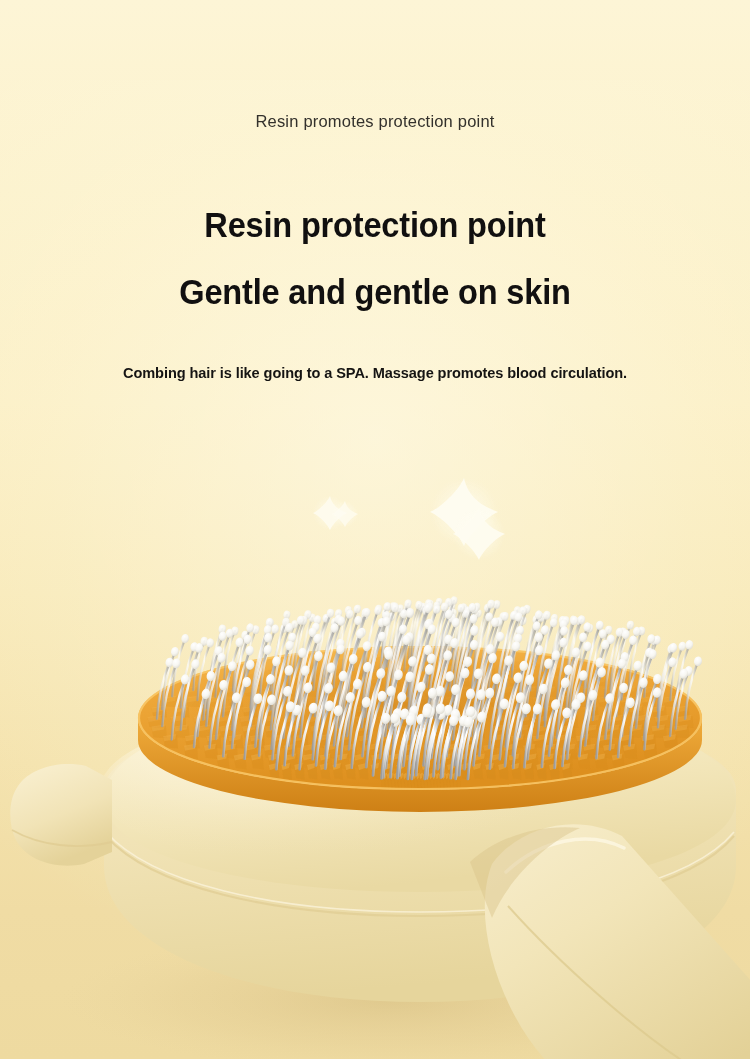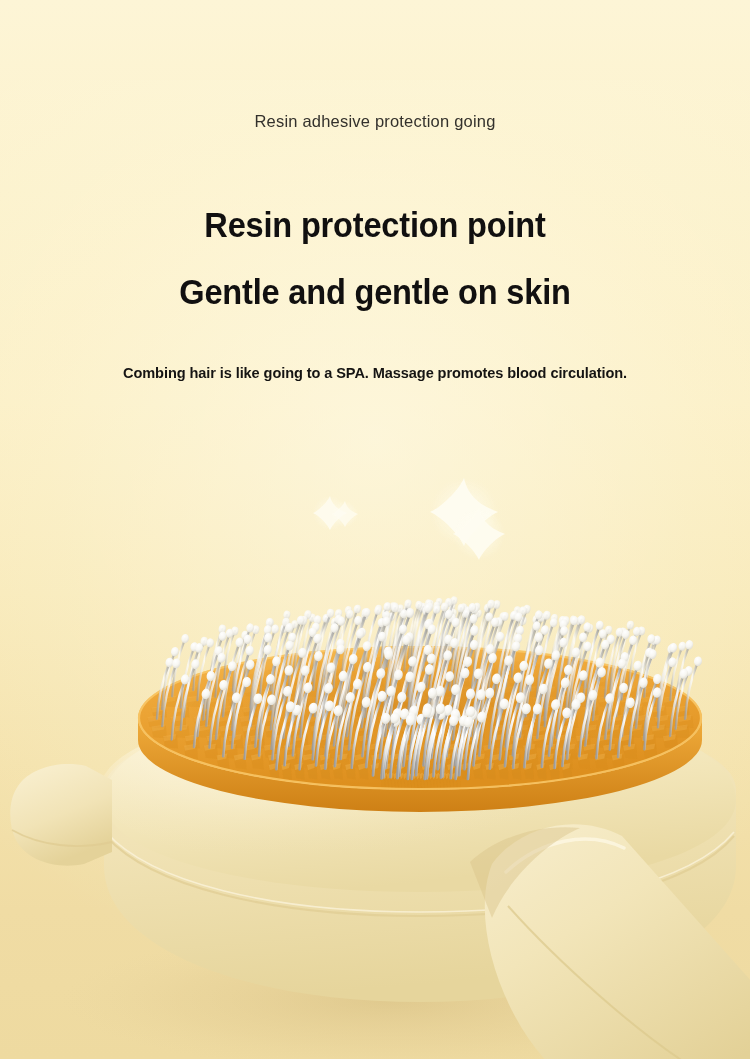--- a/index.html
+++ b/index.html
@@ -73,21 +73,21 @@
   #product svg { display:block; }
 </style>
 </head>
 <body>
 
 <div id="stage">
 
   <div class="bg-glow"></div>
 
   <div class="text-wrap">
-    <div class="kicker" style="color: rgb(51, 49, 44);">Resin adhesive protection going</div>
+    <div class="kicker" style="color: rgb(51, 49, 44);">Resin promotes protection point</div>
     <div class="headline1" style="color: rgb(17, 16, 16);">Resin protection point</div>
     <div class="headline2" style="color: rgb(17, 16, 16);">Gentle and gentle on skin</div>
     <div class="subline" style="color: rgb(21, 20, 19);">Combing hair is like going to a SPA. Massage promotes blood circulation.</div>
   </div>
 
   <div id="sparkle-layer">
       <div class="sparkle" style="left: 313px; top: 496px; opacity: 0.85;">
         <svg width="34" height="34" viewBox="0 0 34 34">
          <defs>
            <radialGradient id="gl_sparkle-small-left-a" cx="0.5" cy="0.5" r="0.5">

